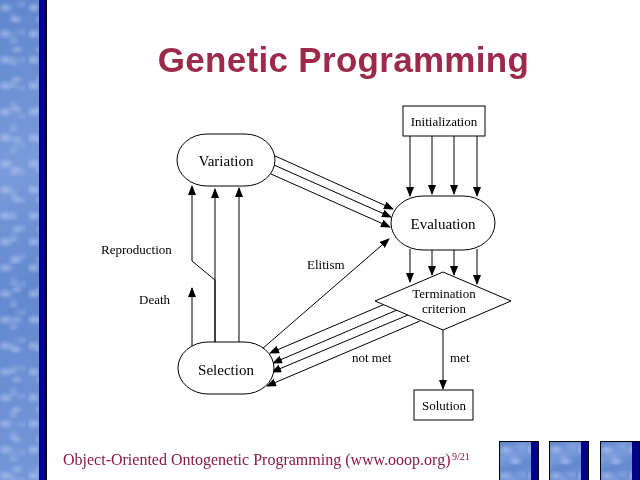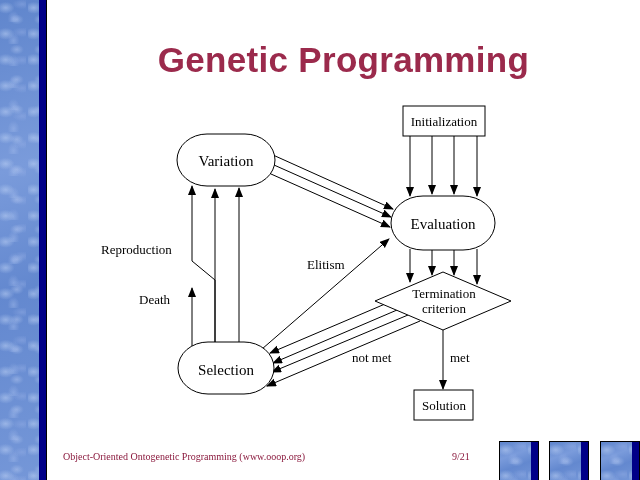--- a/index.html
+++ b/index.html
@@ -31,21 +31,21 @@
     }
 
     #diagram { position: absolute; left: 0; top: 0; width: 640px; height: 480px; }
     #diagram text { font-family: "Liberation Serif", serif; fill: #000; }
     .node-label { font-size: 15px; }
     .small-label { font-size: 13px; }
     .edge-label { font-size: 13px; }
 
     #footer-text {
       position: absolute; left: 63px; top: 451px;
-      font-size: 10px; color: #8b1a3e;
+      font-size: 16px; color: #8b1a3e;
       font-family: "Liberation Serif", serif;
     }
     #page-num {
       position: absolute; left: 452px; top: 451px;
       font-size: 10px; color: #8b1a3e;
       font-family: "Liberation Serif", serif;
     }
     .thumb {
       position: absolute; top: 441px; width: 40px; height: 39px;
       border-top: 1px solid #000; border-left: 1px solid #000;

